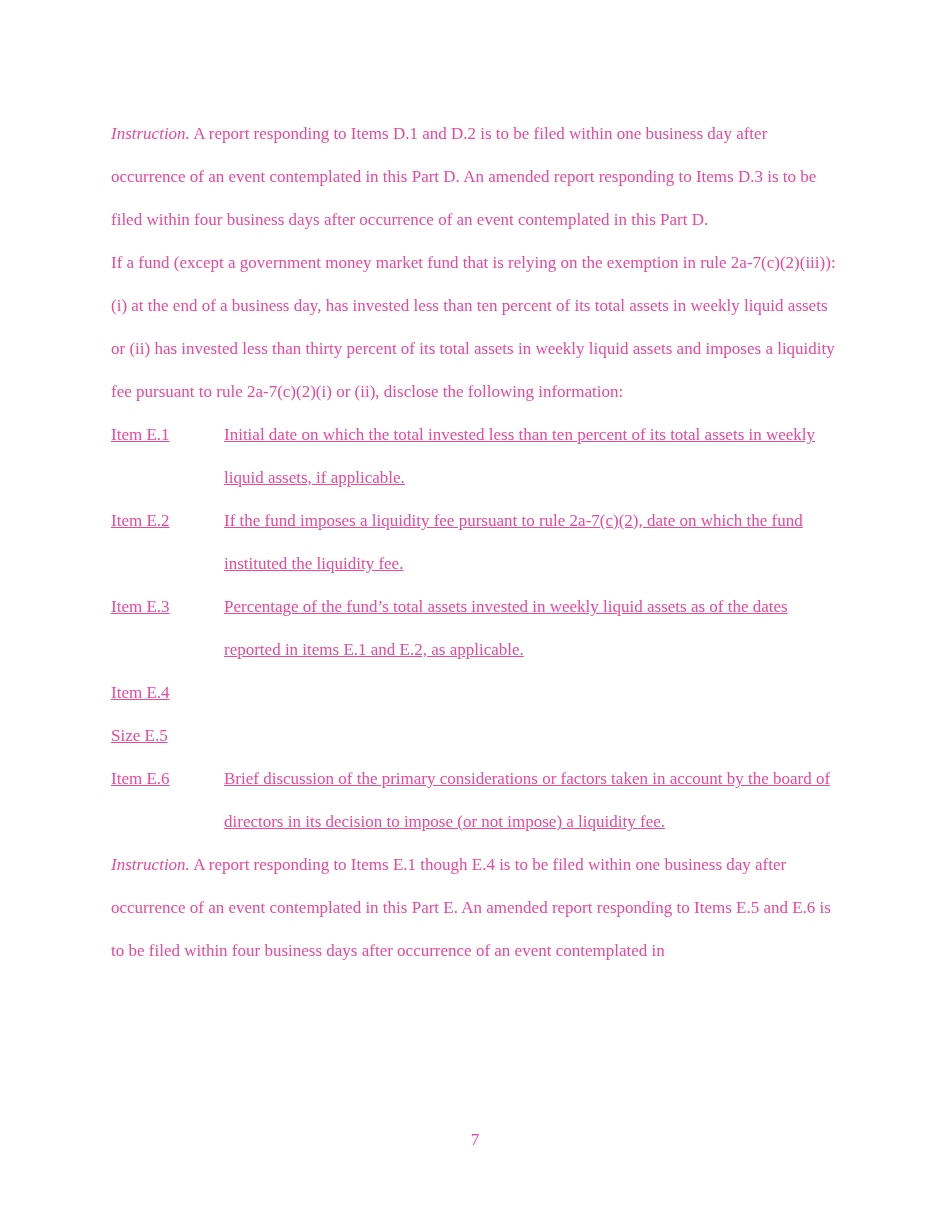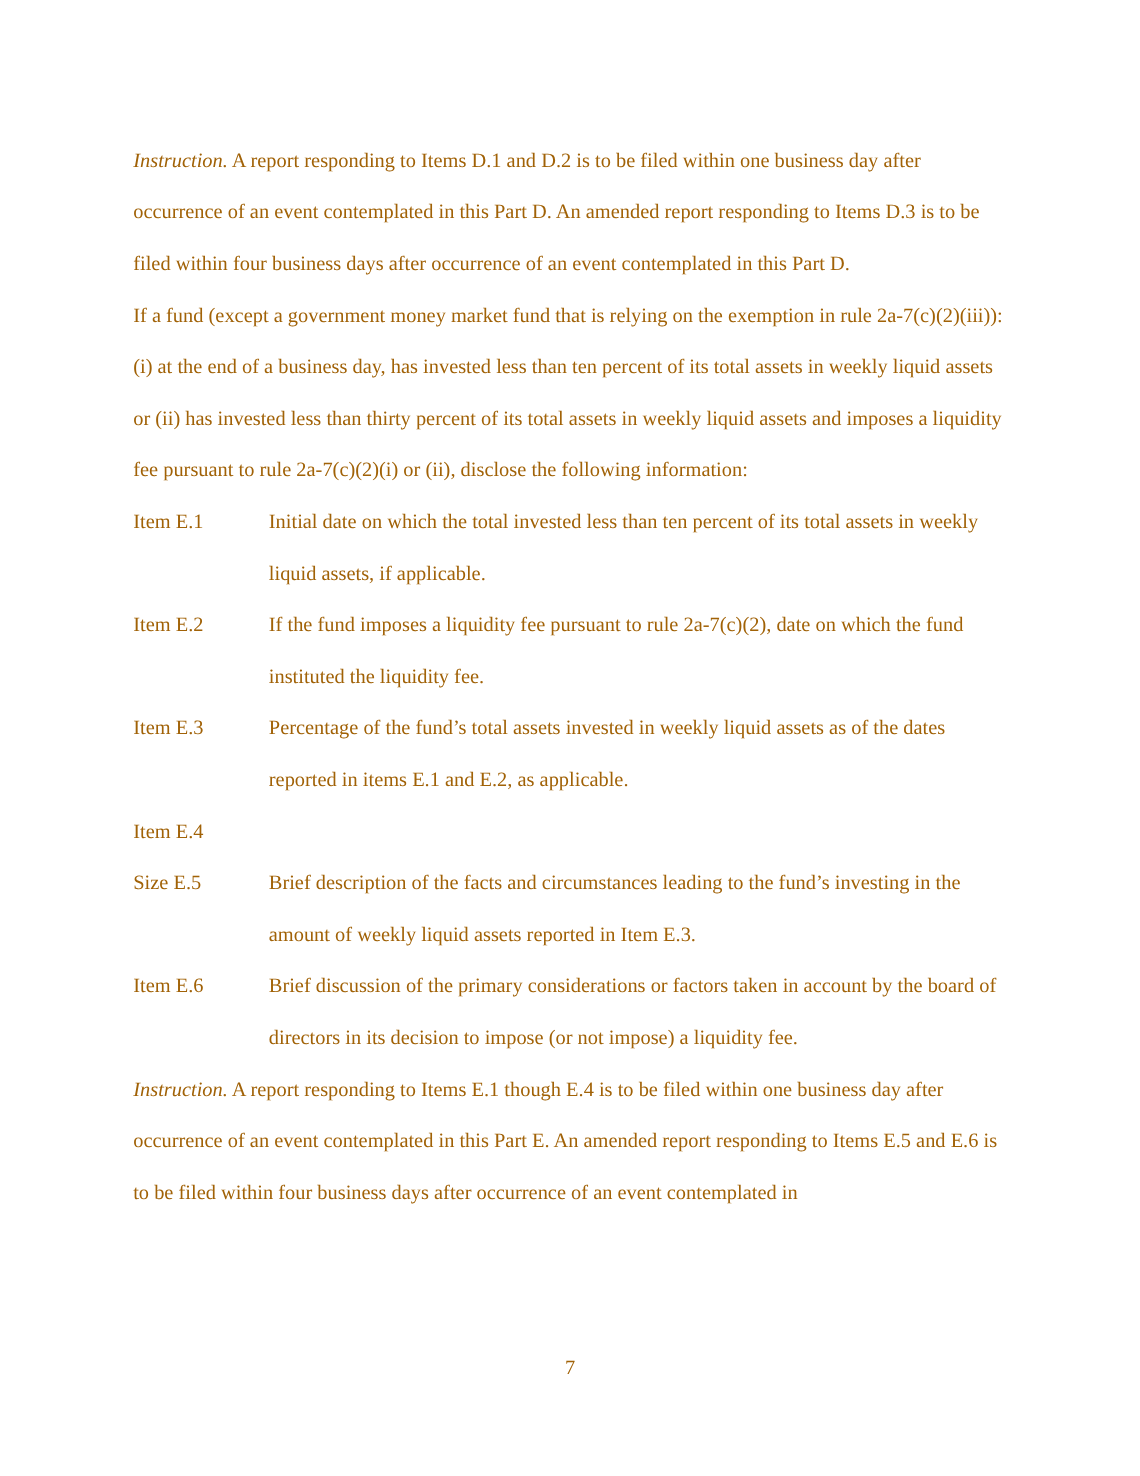--- a/index.html
+++ b/index.html
@@ -7,21 +7,21 @@
     padding: 0;
     background: #ffffff;
   }
   .page {
     position: relative;
     width: 950px;
     height: 1230px;
     background: #ffffff;
     font-family: "Liberation Serif", "DejaVu Serif", serif;
     font-size: 17px;
-    color: #a16207;
+    color: #ec4899;
     box-sizing: border-box;
     overflow: hidden;
   }
   .content {
     position: absolute;
     left: 111px;
     top: 112px;
     width: 732px;
     line-height: 43px;
     text-align: left;
@@ -32,20 +32,21 @@
   }
   .lead-italic {
     font-style: italic;
   }
   .heading {
     font-weight: bold;
   }
   .item-row {
     display: flex;
     align-items: flex-start;
+    text-decoration: underline;
   }
   .item-label {
     flex: 0 0 113px;
     width: 113px;
   }
   .item-text {
     flex: 1 1 auto;
   }
   .page-number {
     position: absolute;
@@ -81,21 +82,20 @@
       <span class="item-label">Item E.3</span>
       <span class="item-text">Percentage of the fund’s total assets invested in weekly liquid assets as of the dates reported in items E.1 and E.2, as applicable.</span>
     </div>
 
     <div class="item-row">
       <span class="item-label">Item E.4</span>
     </div>
 
     <div class="item-row">
       <span class="item-label">Size E.5</span>
-      <span class="item-text">Brief description of the facts and circumstances leading to the fund’s investing in the amount of weekly liquid assets reported in Item E.3.</span>
     </div>
 
     <div class="item-row">
       <span class="item-label">Item E.6</span>
       <span class="item-text">Brief discussion of the primary considerations or factors taken in account by the board of directors in its decision to impose (or not impose) a liquidity fee.</span>
     </div>
 
     <p><span class="lead-italic">Instruction.</span><span> A report responding to Items E.1 though E.4 is to be filed within one business day after occurrence of an event contemplated in this Part E.  An amended report responding to Items E.5 and E.6 is to be filed within four business days after occurrence of an event contemplated in</span></p>
 
   </div>

